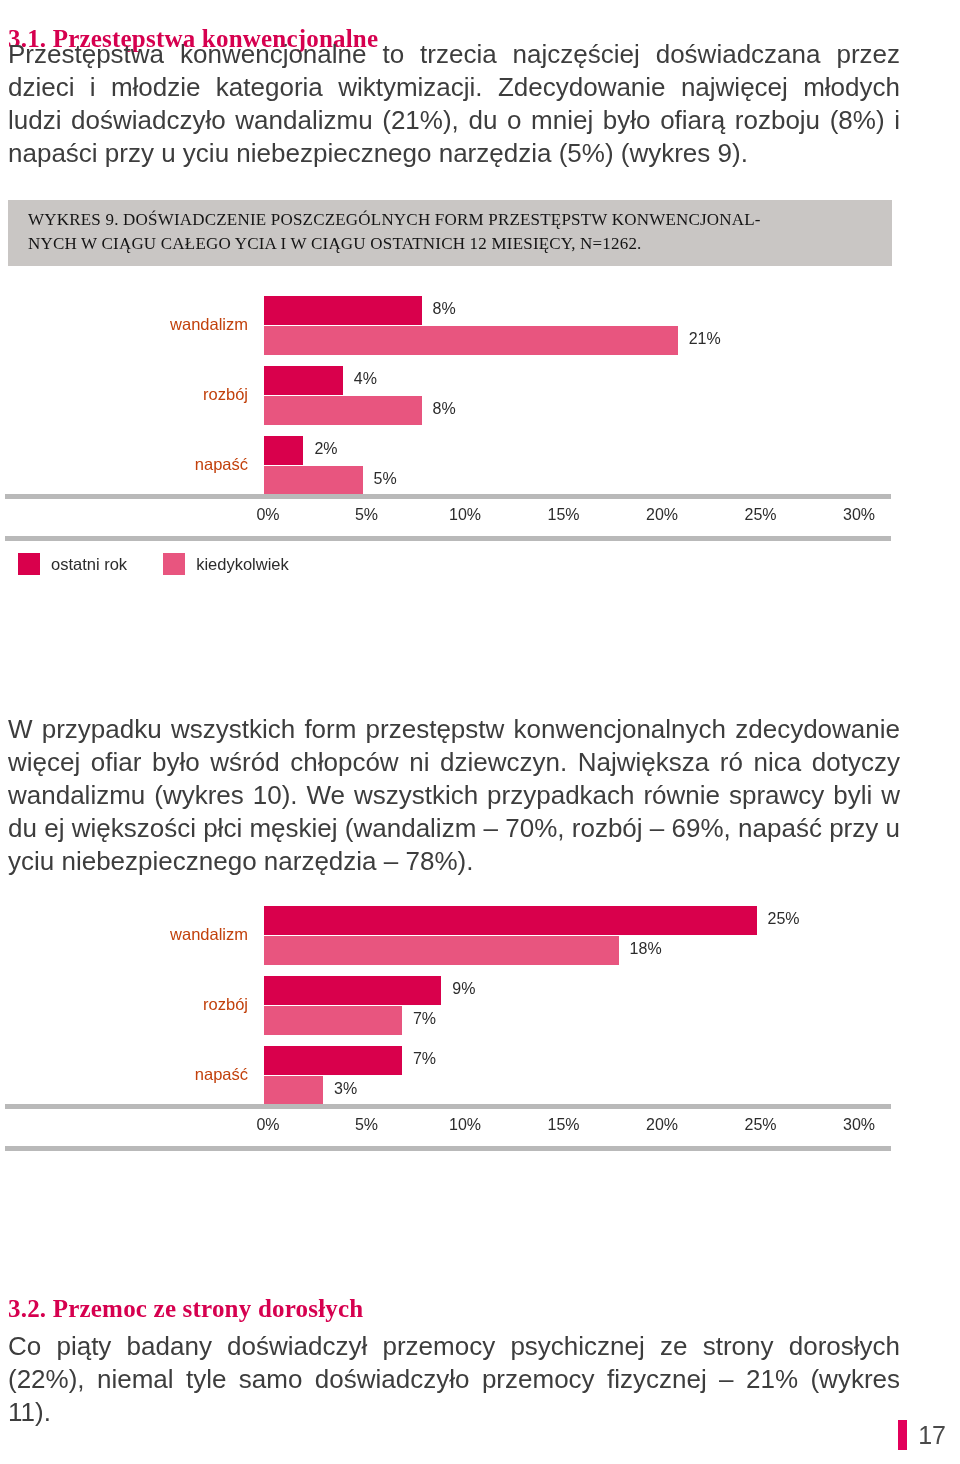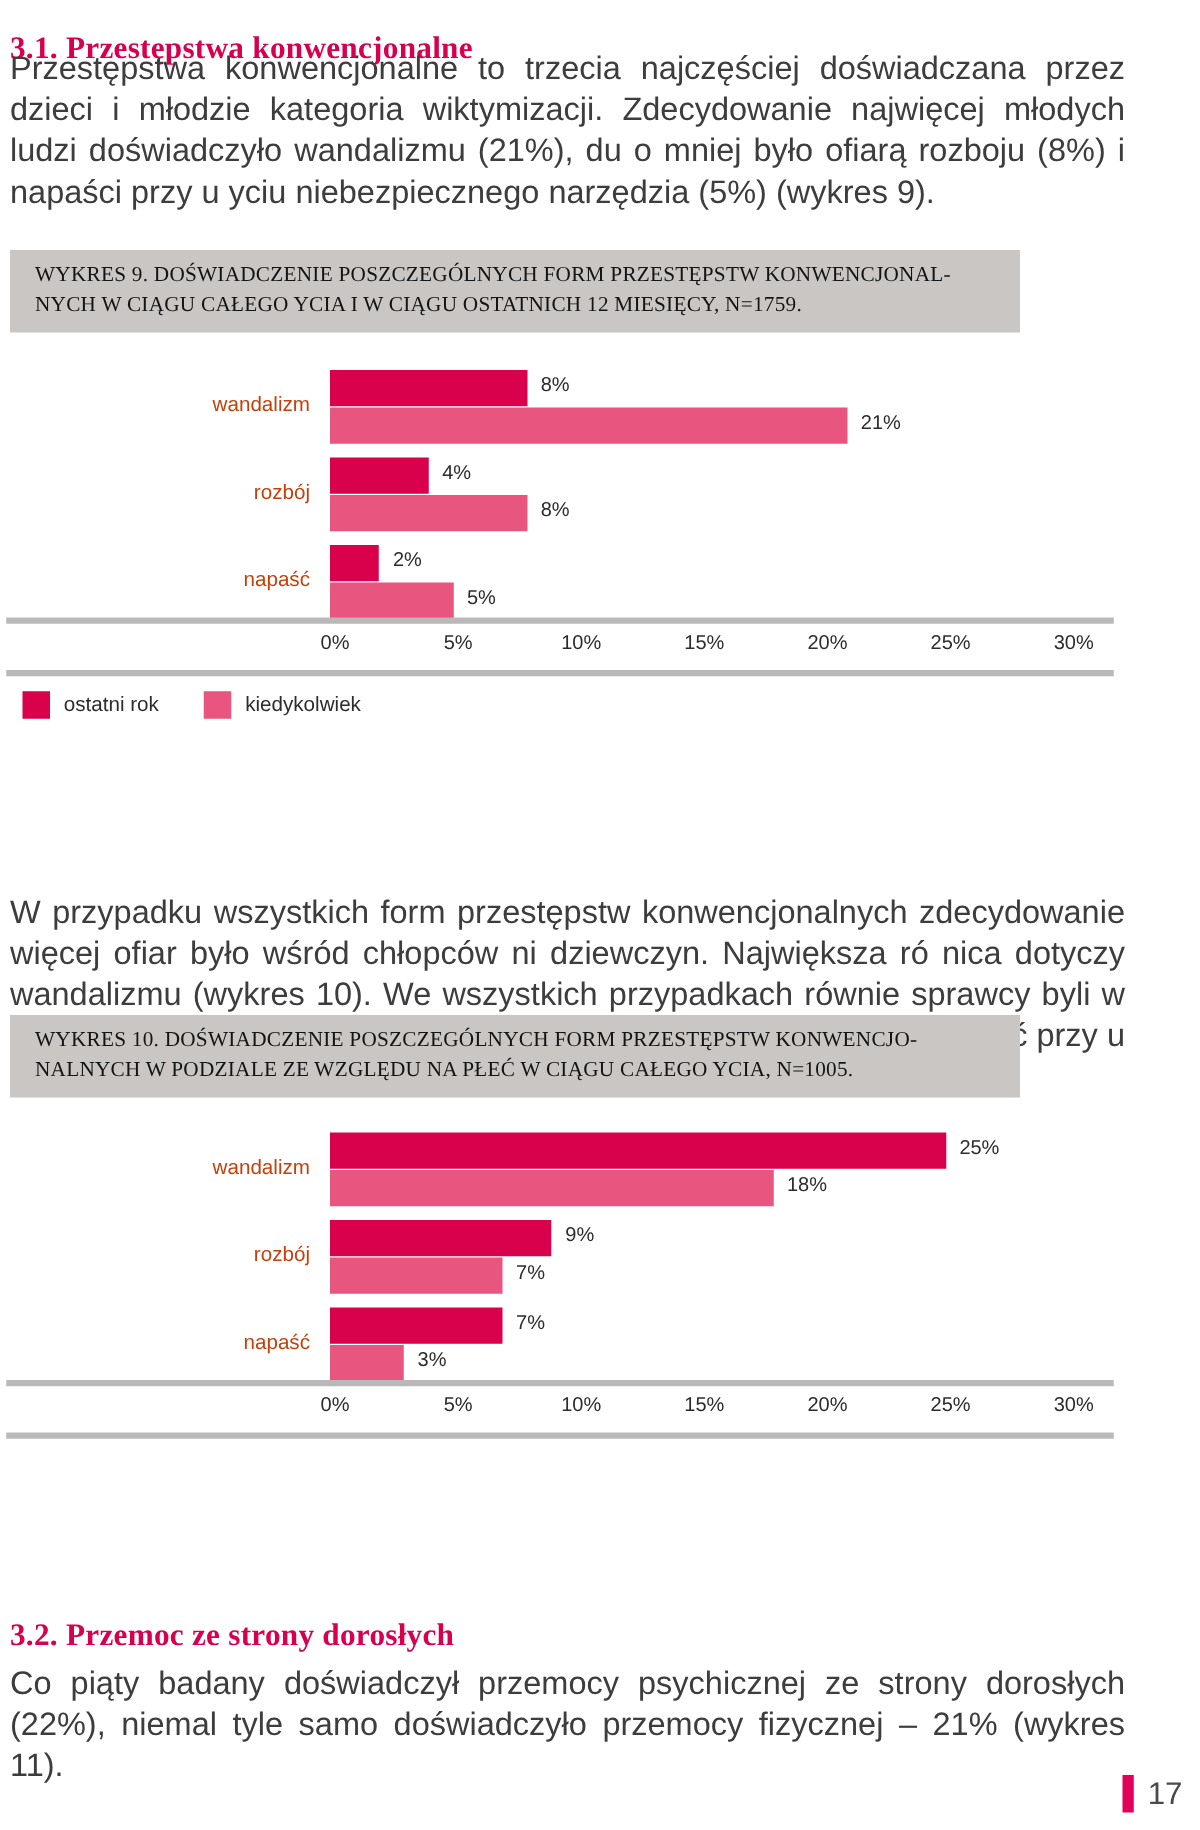--- a/index.html
+++ b/index.html
@@ -50,21 +50,21 @@
   }
   #par-intro  { top: 38px; }
   #par-middle { top: 672px; margin-top: 41px; }
   #par-outro  { top: 1330px; }
   .body-par p { margin: 0; }
 
   
   .caption {
     position: absolute;
     left: 8px;
-    width: 808px;
+    width: 884px;
     background: #c9c6c4;
     font-family: "Liberation Serif", serif;
     font-size: 17px;
     line-height: 24px;
     color: #141414;
     padding: 8px 10px 10px 20px;
     box-sizing: border-box;
     letter-spacing: 0.2px;
   }
   #caption-9  { top: 200px; }
@@ -216,21 +216,21 @@
 <div class="page">
 
   <h2 class="section-heading" id="heading-31">3.1. Przestępstwa konwencjonalne</h2>
 
   <div class="body-par" id="par-intro">
     <p>Przestępstwa konwencjonalne to trzecia najczęściej doświadczana przez dzieci i młodzie kategoria wiktymizacji. Zdecydowanie najwięcej młodych ludzi doświadczyło wandalizmu (21%), du o mniej było ofiarą rozboju (8%) i napaści przy u yciu niebezpiecznego narzędzia (5%) (wykres 9).</p>
   </div>
 
   <div class="caption" id="caption-9">
     <span class="cap-line">WYKRES 9. DOŚWIADCZENIE POSZCZEGÓLNYCH FORM PRZESTĘPSTW KONWENCJONAL-</span>
-    <span class="cap-line">NYCH W CIĄGU CAŁEGO  YCIA I W CIĄGU OSTATNICH 12 MIESIĘCY, N=1759.</span>
+    <span class="cap-line">NYCH W CIĄGU CAŁEGO  YCIA I W CIĄGU OSTATNICH 12 MIESIĘCY, N=1262.</span>
   </div>
 
   <div class="chart" id="chart-9">
     <div class="plot">
         <div class="cat-group g0">
           <div class="cat-label">wandalizm</div>
           <div class="bar-row r0">
             <div class="bar series0" style="width: 157.6px; background: rgb(217, 0, 76);"></div>
             <span class="bar-value" style="left: 168.6px;">8%</span>
           </div>
@@ -282,24 +282,20 @@
           <span class="legend-swatch series1" style="background: rgb(232, 85, 127);"></span>
           <span class="legend-label">kiedykolwiek</span>
         </div>
       </div>
   </div>
 
   <div class="body-par" id="par-middle">
     <p>W przypadku wszystkich form przestępstw konwencjonalnych zdecydowanie więcej ofiar było wśród chłopców ni dziewczyn. Największa ró nica dotyczy wandalizmu (wykres 10). We wszystkich przypadkach równie sprawcy byli w du ej większości płci męskiej (wandalizm – 70%, rozbój – 69%, napaść przy u yciu niebezpiecznego narzędzia – 78%).</p>
   </div>
 
-  <div class="caption" id="caption-10">
-    <span class="cap-line">WYKRES 10. DOŚWIADCZENIE POSZCZEGÓLNYCH FORM PRZESTĘPSTW KONWENCJO-</span>
-    <span class="cap-line">NALNYCH W PODZIALE ZE WZGLĘDU NA PŁEĆ W CIĄGU CAŁEGO  YCIA, N=1005.</span>
-  </div>
 
   <div class="chart" id="chart-10">
     <div class="plot">
         <div class="cat-group g0">
           <div class="cat-label">wandalizm</div>
           <div class="bar-row r0">
             <div class="bar series0" style="width: 492.5px; background: rgb(217, 0, 76);"></div>
             <span class="bar-value" style="left: 503.5px;">25%</span>
           </div>
           <div class="bar-row r1">

